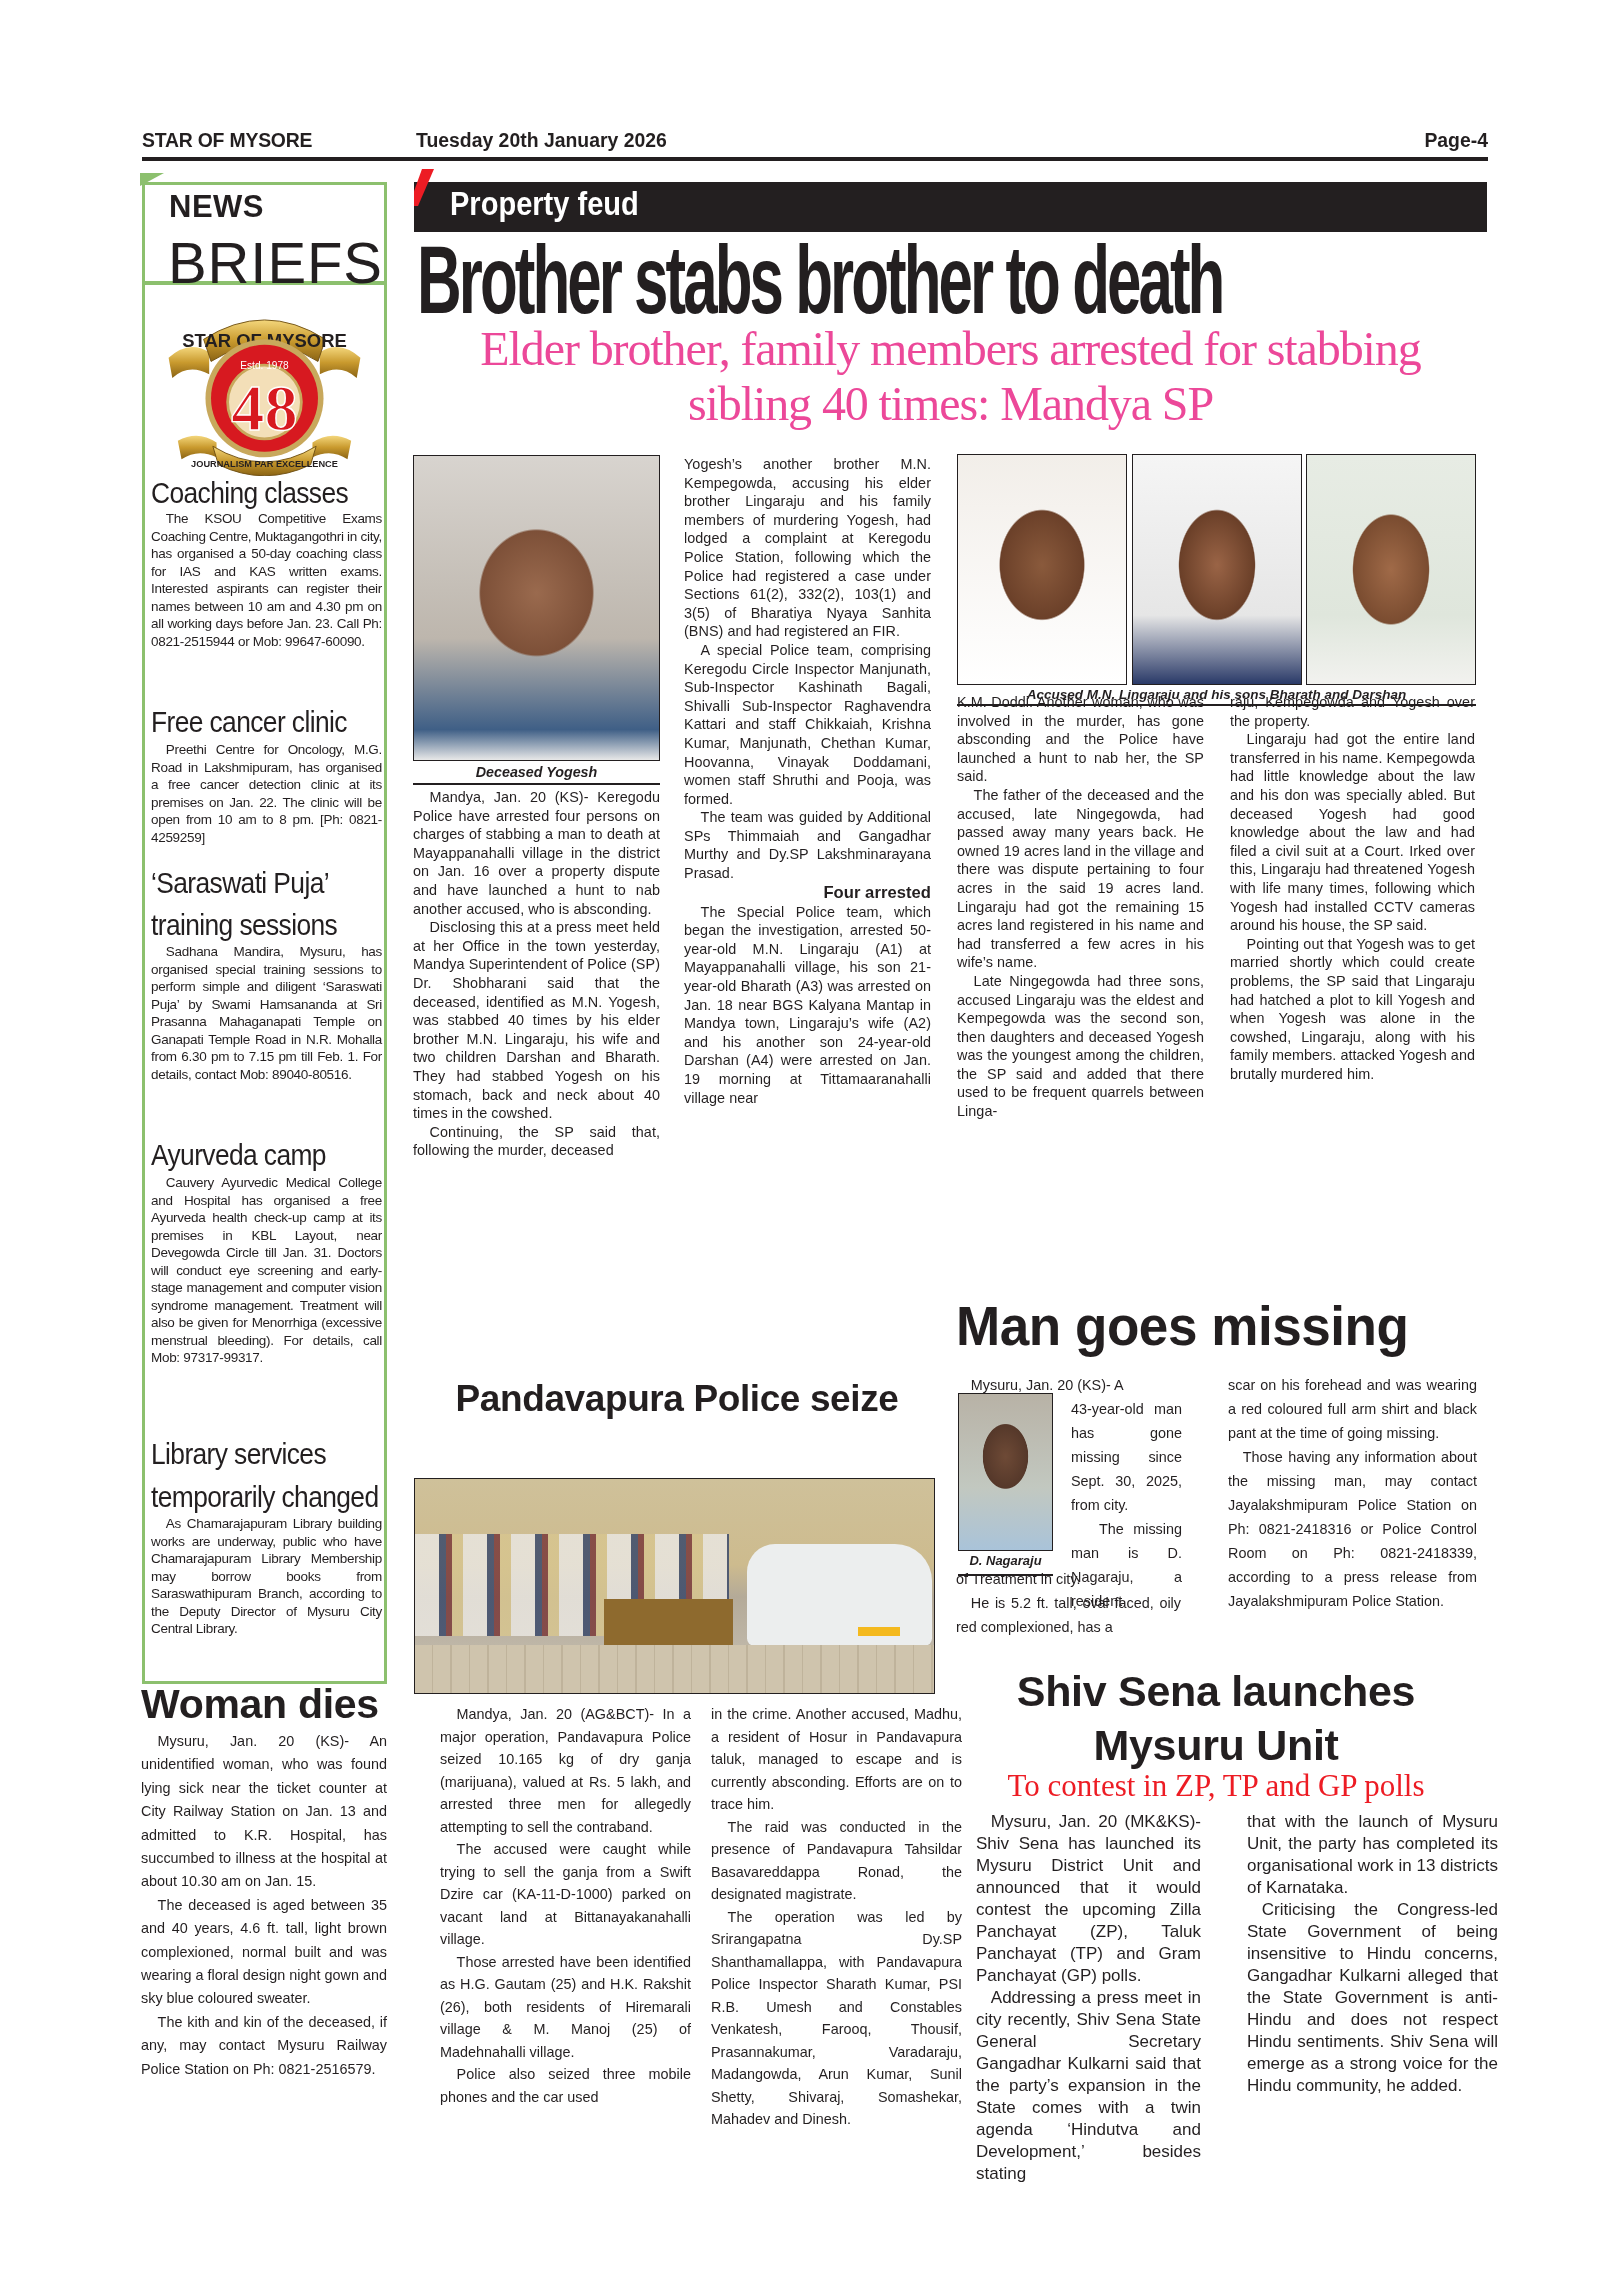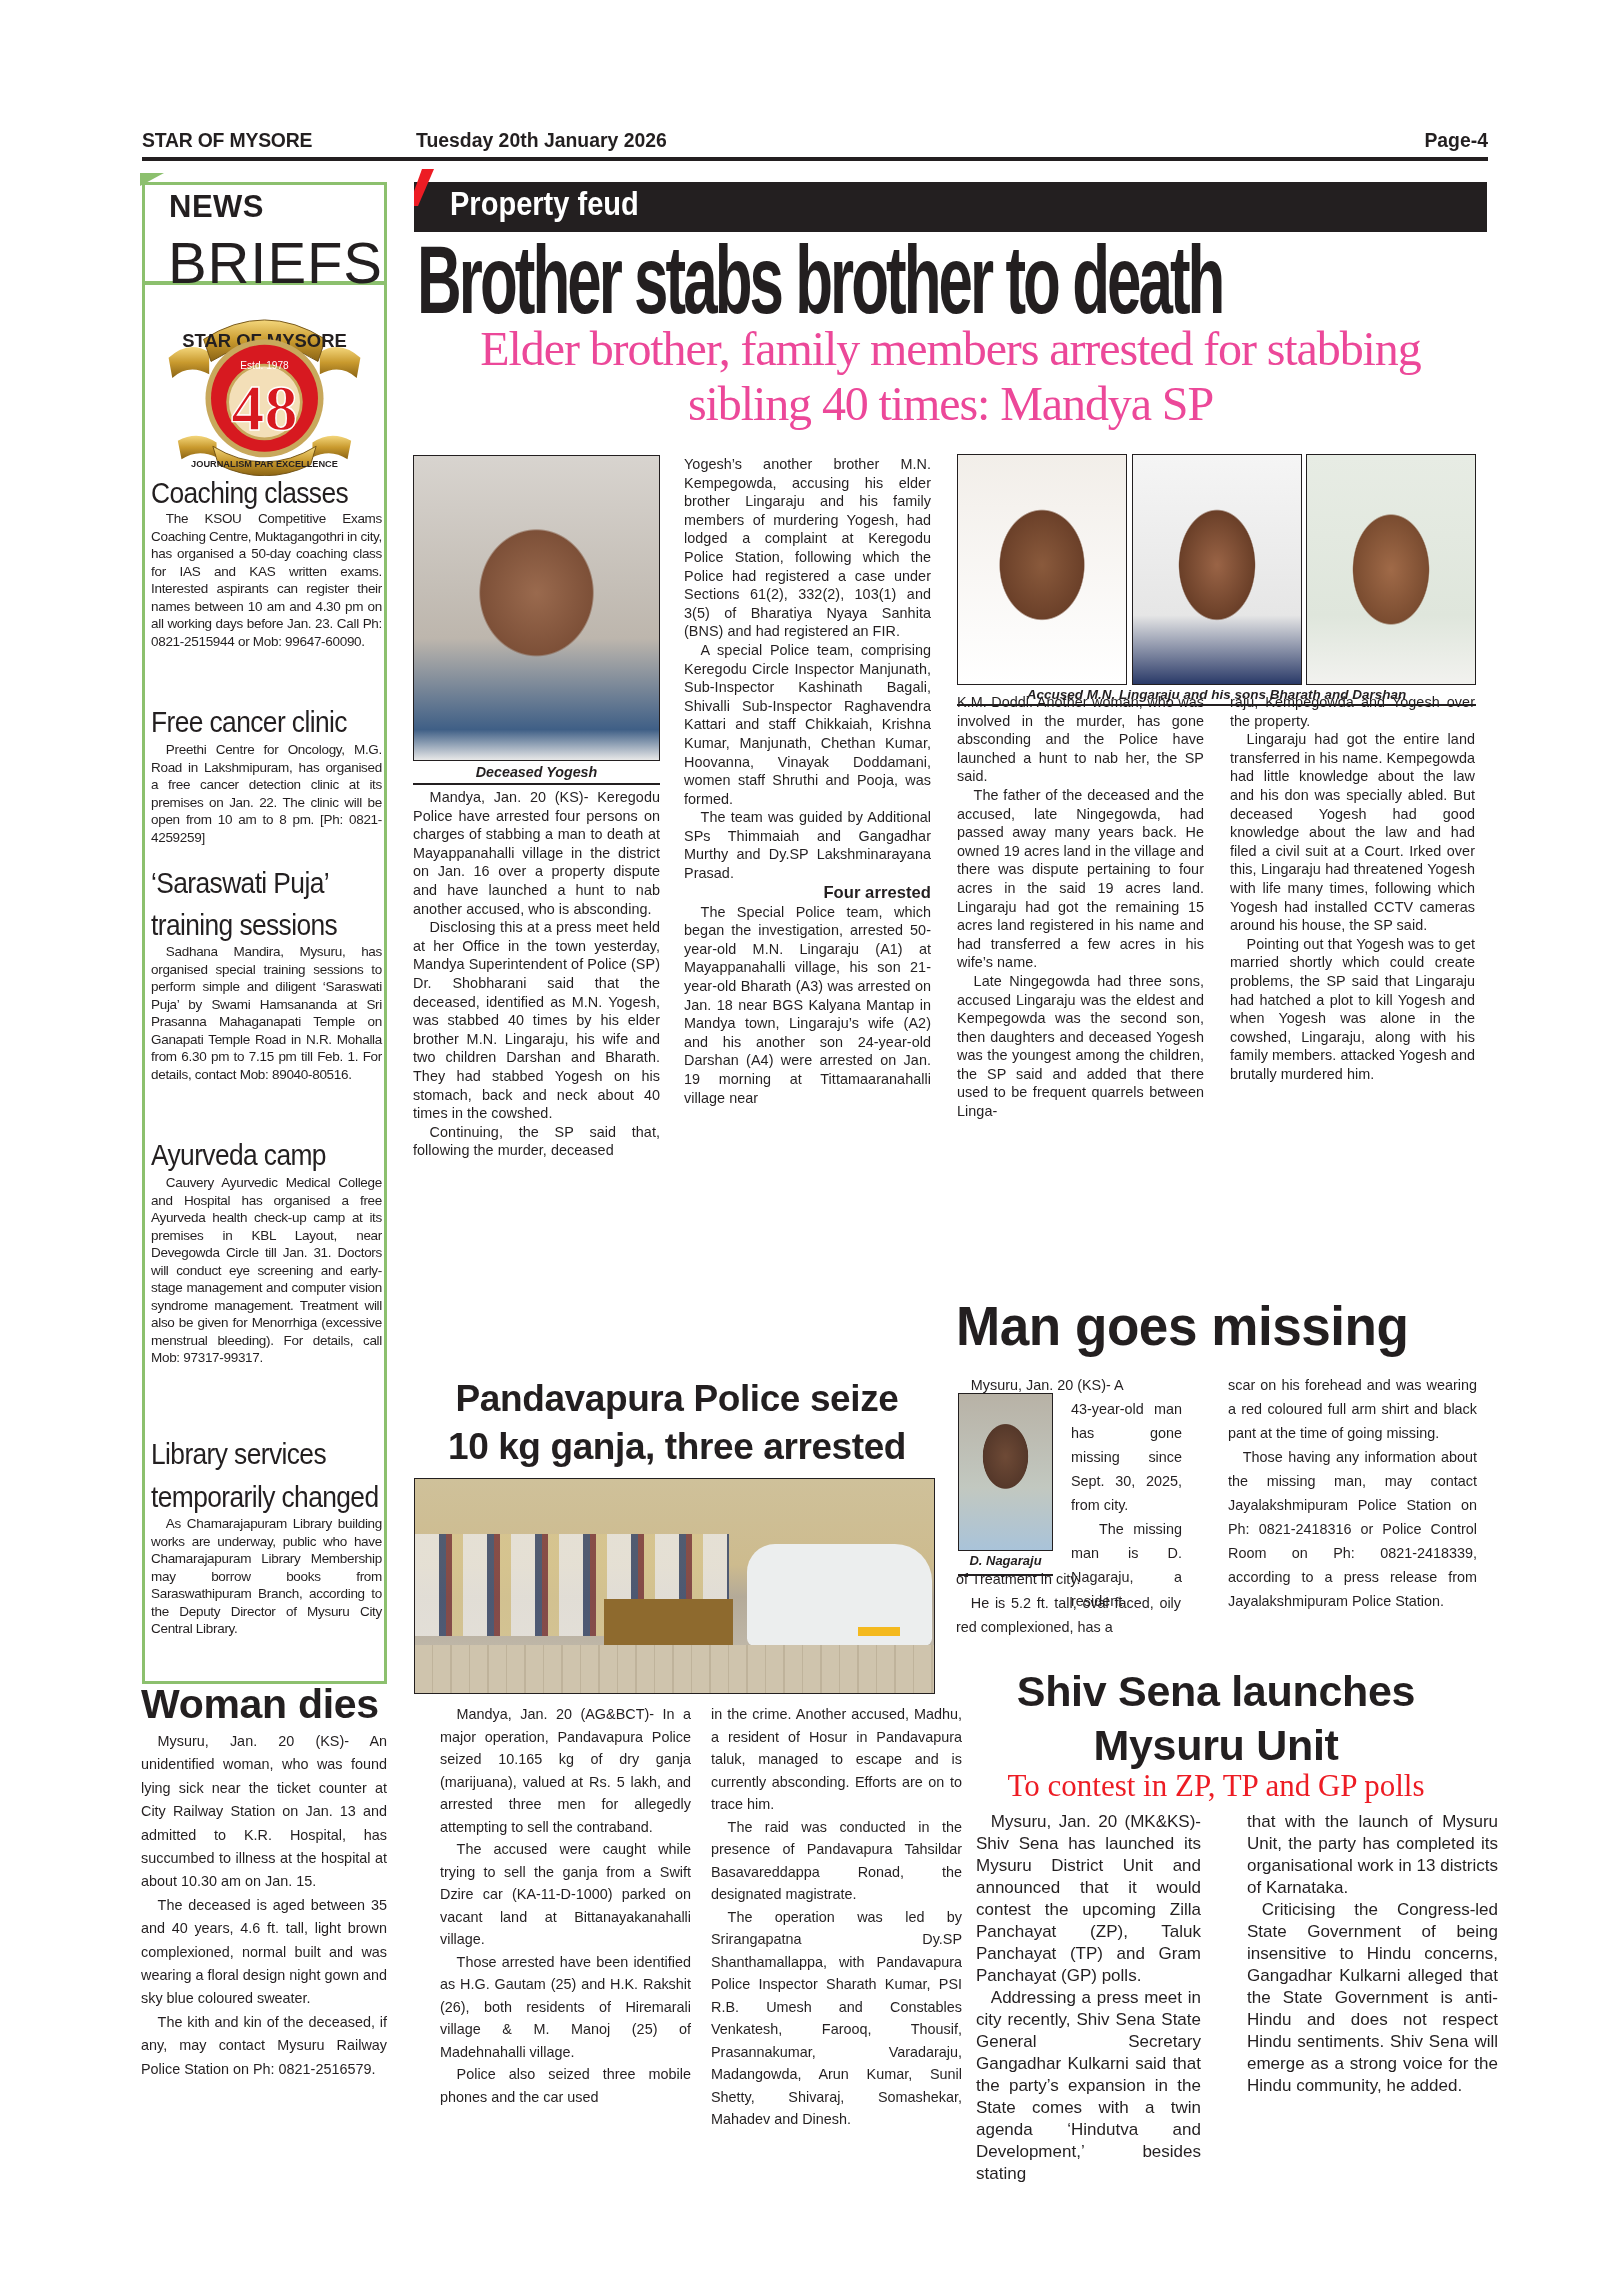--- a/index.html
+++ b/index.html
@@ -216,21 +216,20 @@
   <p>Mysuru, Jan. 20 (MK&amp;KS)- Shiv Sena has launched its Mysuru District Unit and announced that it would contest the upcoming Zilla Panchayat (ZP), Taluk Panchayat (TP) and Gram Panchayat (GP) polls.</p>
   <p>Addressing a press meet in city recently, Shiv Sena State General Secretary Gangadhar Kulkarni said that the party’s expansion in the State comes with a twin agenda ‘Hindutva and Development,’ besides stating</p>
 </div>
 <div class="abs shiv-col shiv-b">
   <p style="text-indent:0">that with the launch of Mysuru Unit, the party has completed its organisational work in 13 districts of Karnataka.</p>
   <p>Criticising the Congress-led State Government of being insensitive to Hindu concerns, Gangadhar Kulkarni alleged that the State Government is anti-Hindu and does not respect Hindu sentiments. Shiv Sena will emerge as a strong voice for the Hindu community, he added.</p>
 </div>
 
 <div class="abs h-pandav">
   <div>Pandavapura Police seize</div>
-  <div>10 kg ganja, three arrested</div>
 </div>
 <div class="abs photo photo-pandav">
   <div class="pandav-people"></div>
   <div class="pandav-bags"></div>
   <div class="pandav-car"></div>
   <div class="pandav-plate"></div>
   <div class="pandav-ground"></div>
 </div>
 <div class="abs pd-col pd-a">
   <p>Mandya, Jan. 20 (AG&amp;BCT)- In a major operation, Pandavapura Police seized 10.165 kg of dry ganja (marijuana), valued at Rs. 5 lakh, and arrested three men for allegedly attempting to sell the contraband.</p>

